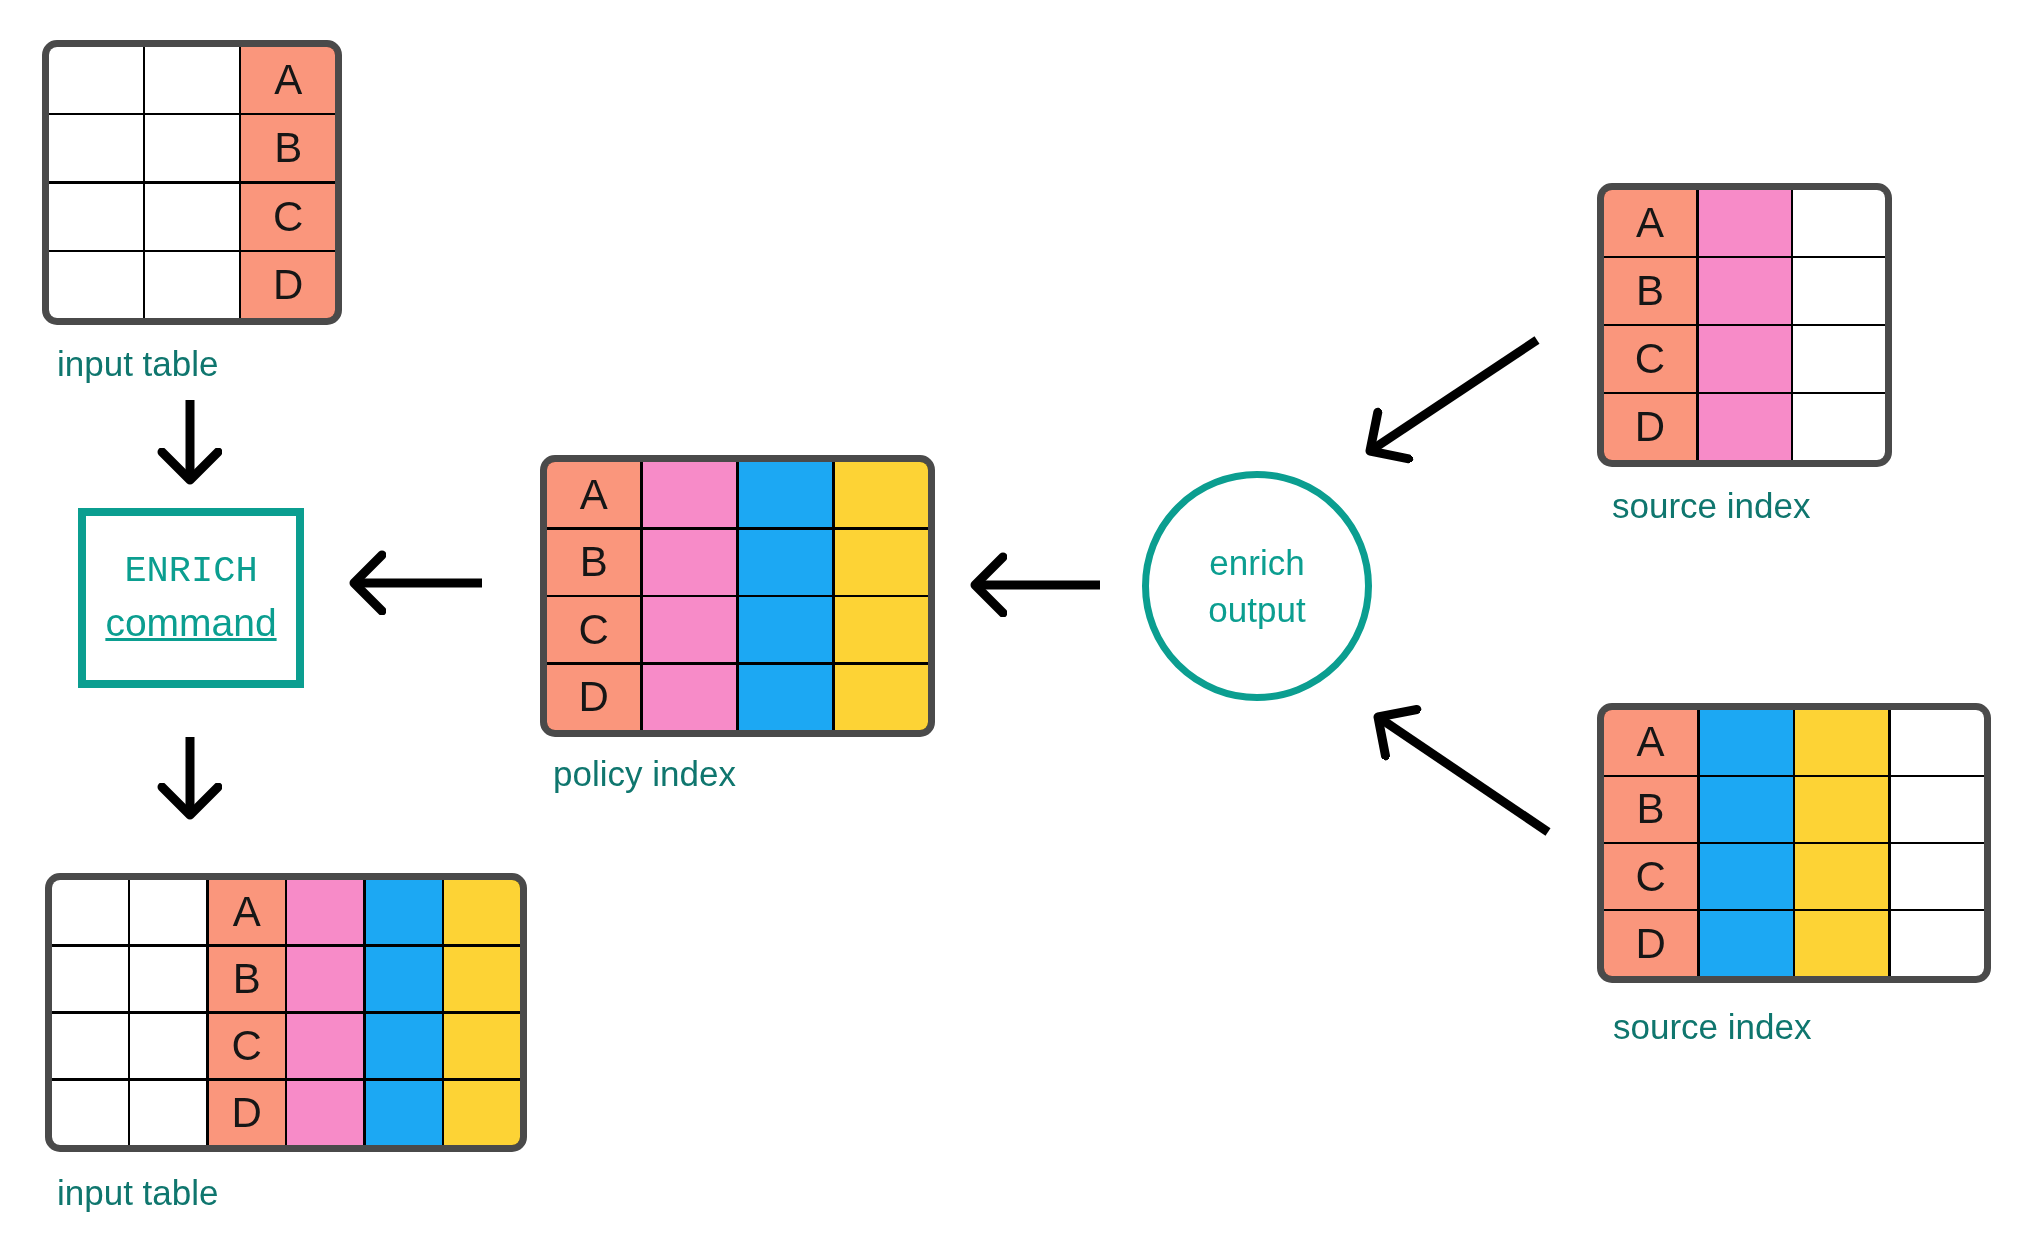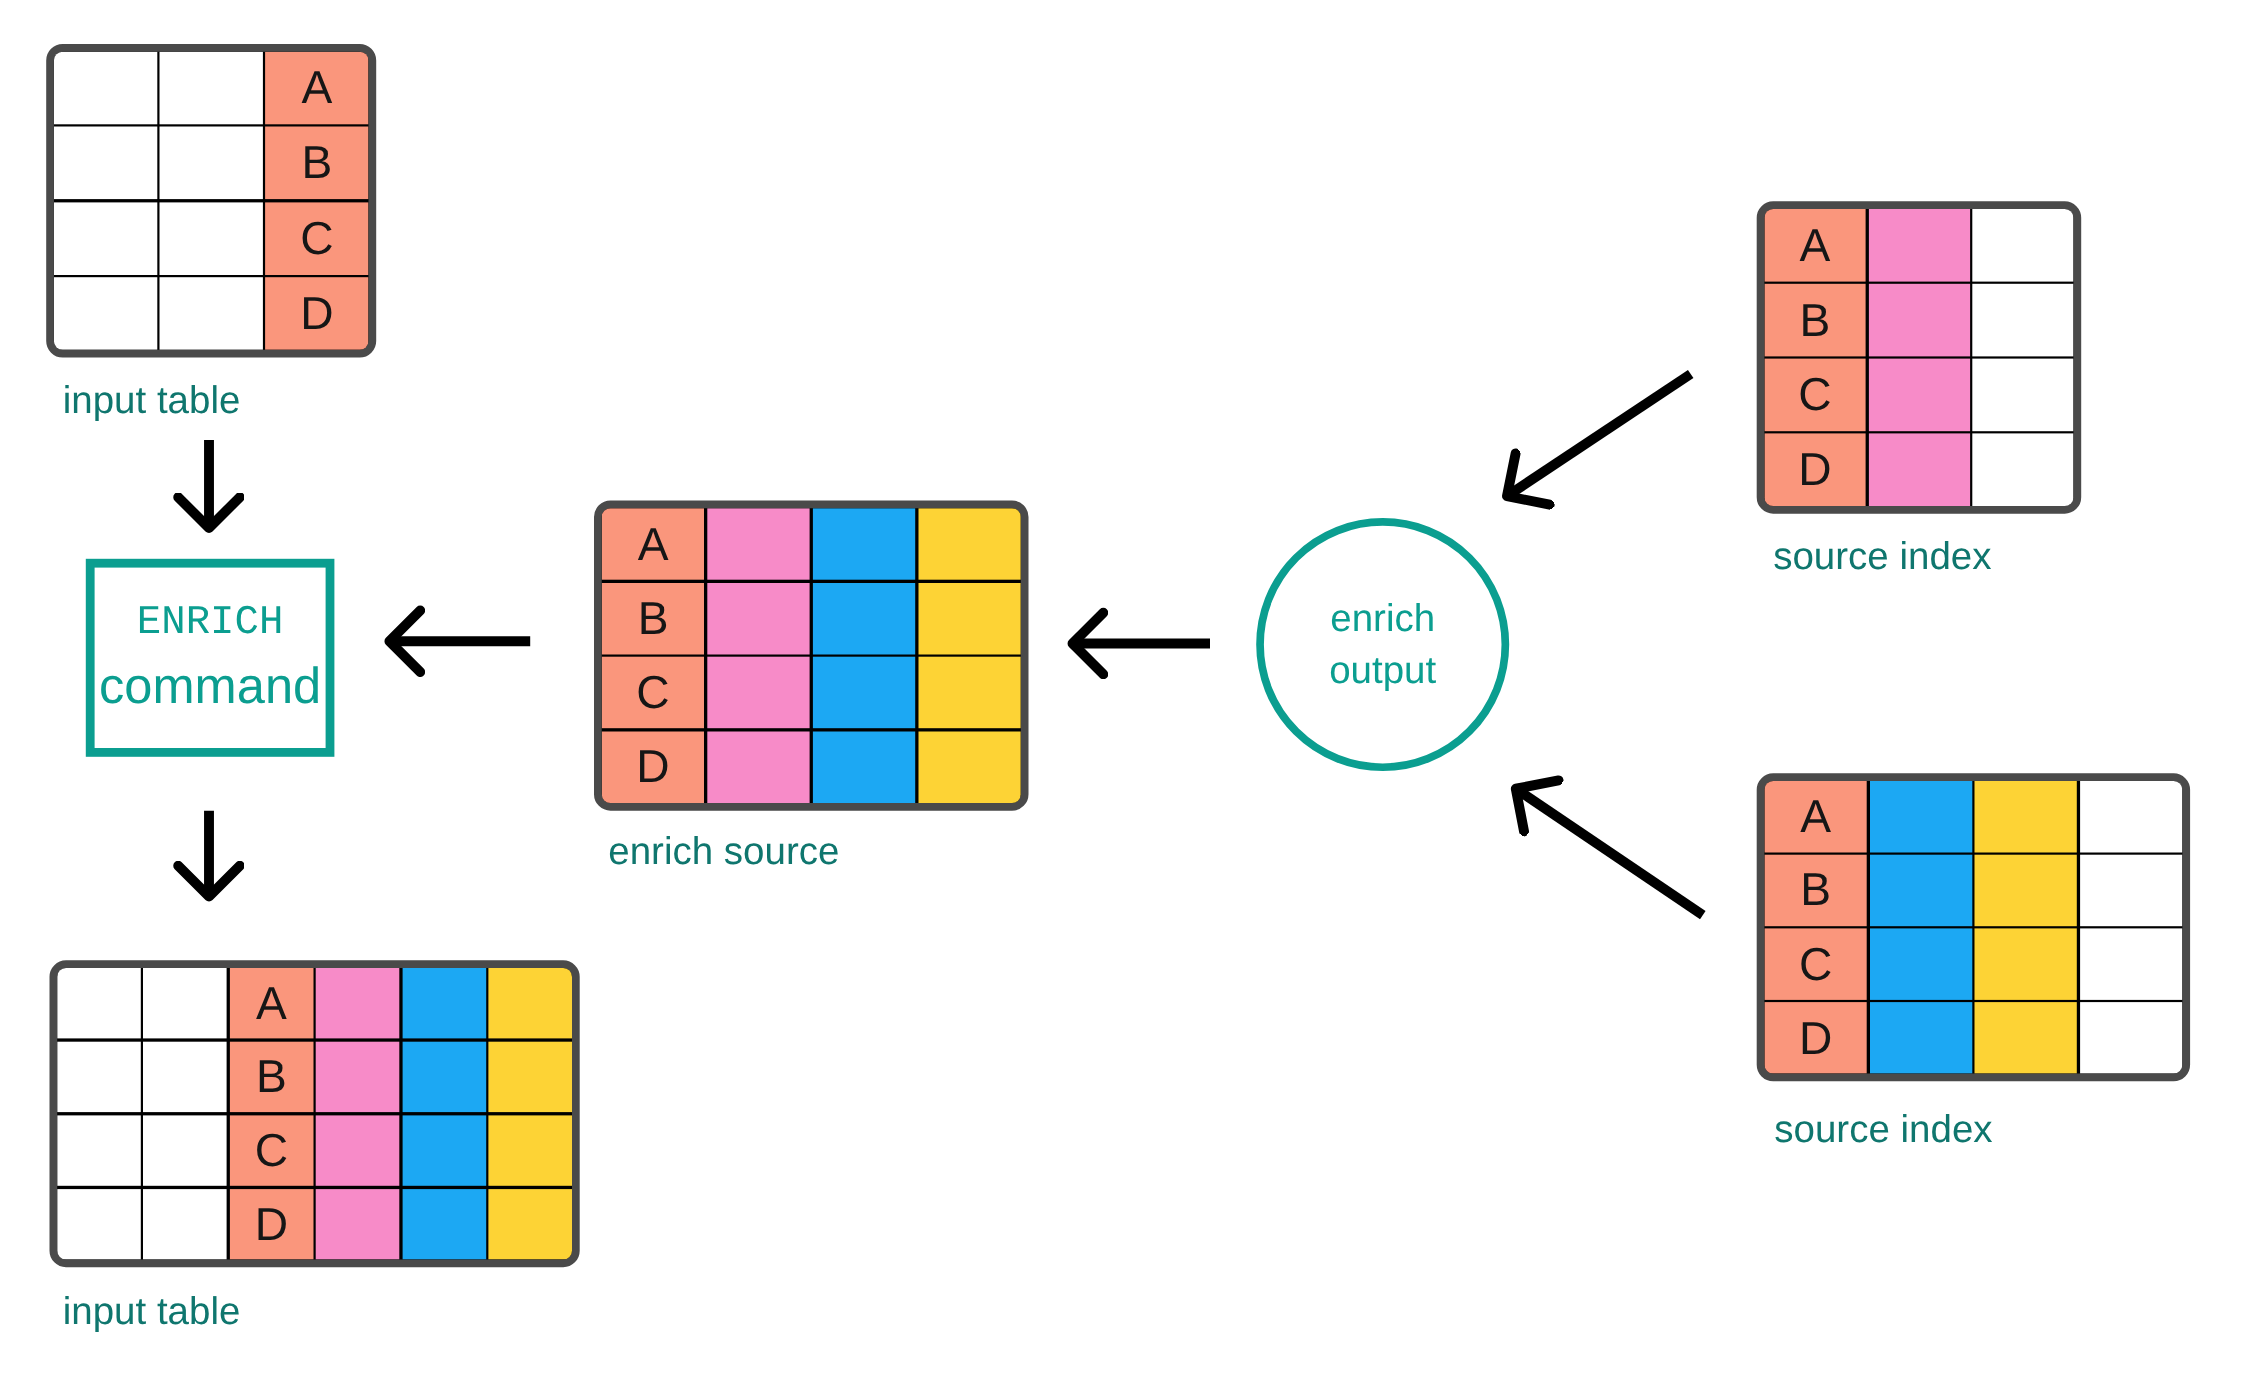--- a/index.html
+++ b/index.html
@@ -34,21 +34,21 @@
   }
 
   
   .cmd-box {
     position:absolute; left:78px; top:508px; width:226px; height:180px;
     box-sizing:border-box; border:8px solid #0b9e90; background:#ffffff;
     display:flex; flex-direction:column; align-items:center; justify-content:center;
     color:#0b9e90; text-align:center;
   }
   .cmd-line1 { font-family:"Liberation Mono", monospace; font-size:37px; line-height:1.35; }
-  .cmd-line2 { font-family:"Liberation Sans", sans-serif; font-size:46px; line-height:1.35; }
+  .cmd-line2 { font-family:"Liberation Sans", sans-serif; font-size:39px; line-height:1.35;text-decoration:underline; }
 
   
   .policy-circle {
     position:absolute; left:1142px; top:471px; width:230px; height:230px;
     box-sizing:border-box; border:7px solid #0b9e90; border-radius:50%;
     background:#ffffff; color:#0b9e90;
     display:flex; flex-direction:column; align-items:center; justify-content:center;
     text-align:center; font-size:35px; line-height:1.35;
   }
 
@@ -121,21 +121,21 @@
     <div class="cell c-yellow"></div>
     <div class="cell c-key">C</div>
     <div class="cell c-pink"></div>
     <div class="cell c-blue"></div>
     <div class="cell c-yellow"></div>
     <div class="cell c-key">D</div>
     <div class="cell c-pink"></div>
     <div class="cell c-blue"></div>
     <div class="cell c-yellow"></div>
   </div>
-  <div class="lbl" style="left:553px; top:755px;">enrich source</div>
+  <div class="lbl" style="left:553px; top:755px;">policy index</div>
 
   <div class="policy-circle">
     <div>enrich</div>
     <div>output</div>
   </div>
 
   <div class="tbl" style="left:1597px; top:183px; width:295px; height:284px; grid-template-columns:repeat(3,1fr);">
     <div class="cell c-key">A</div>
     <div class="cell c-pink"></div>
     <div class="cell c-blank"></div>

